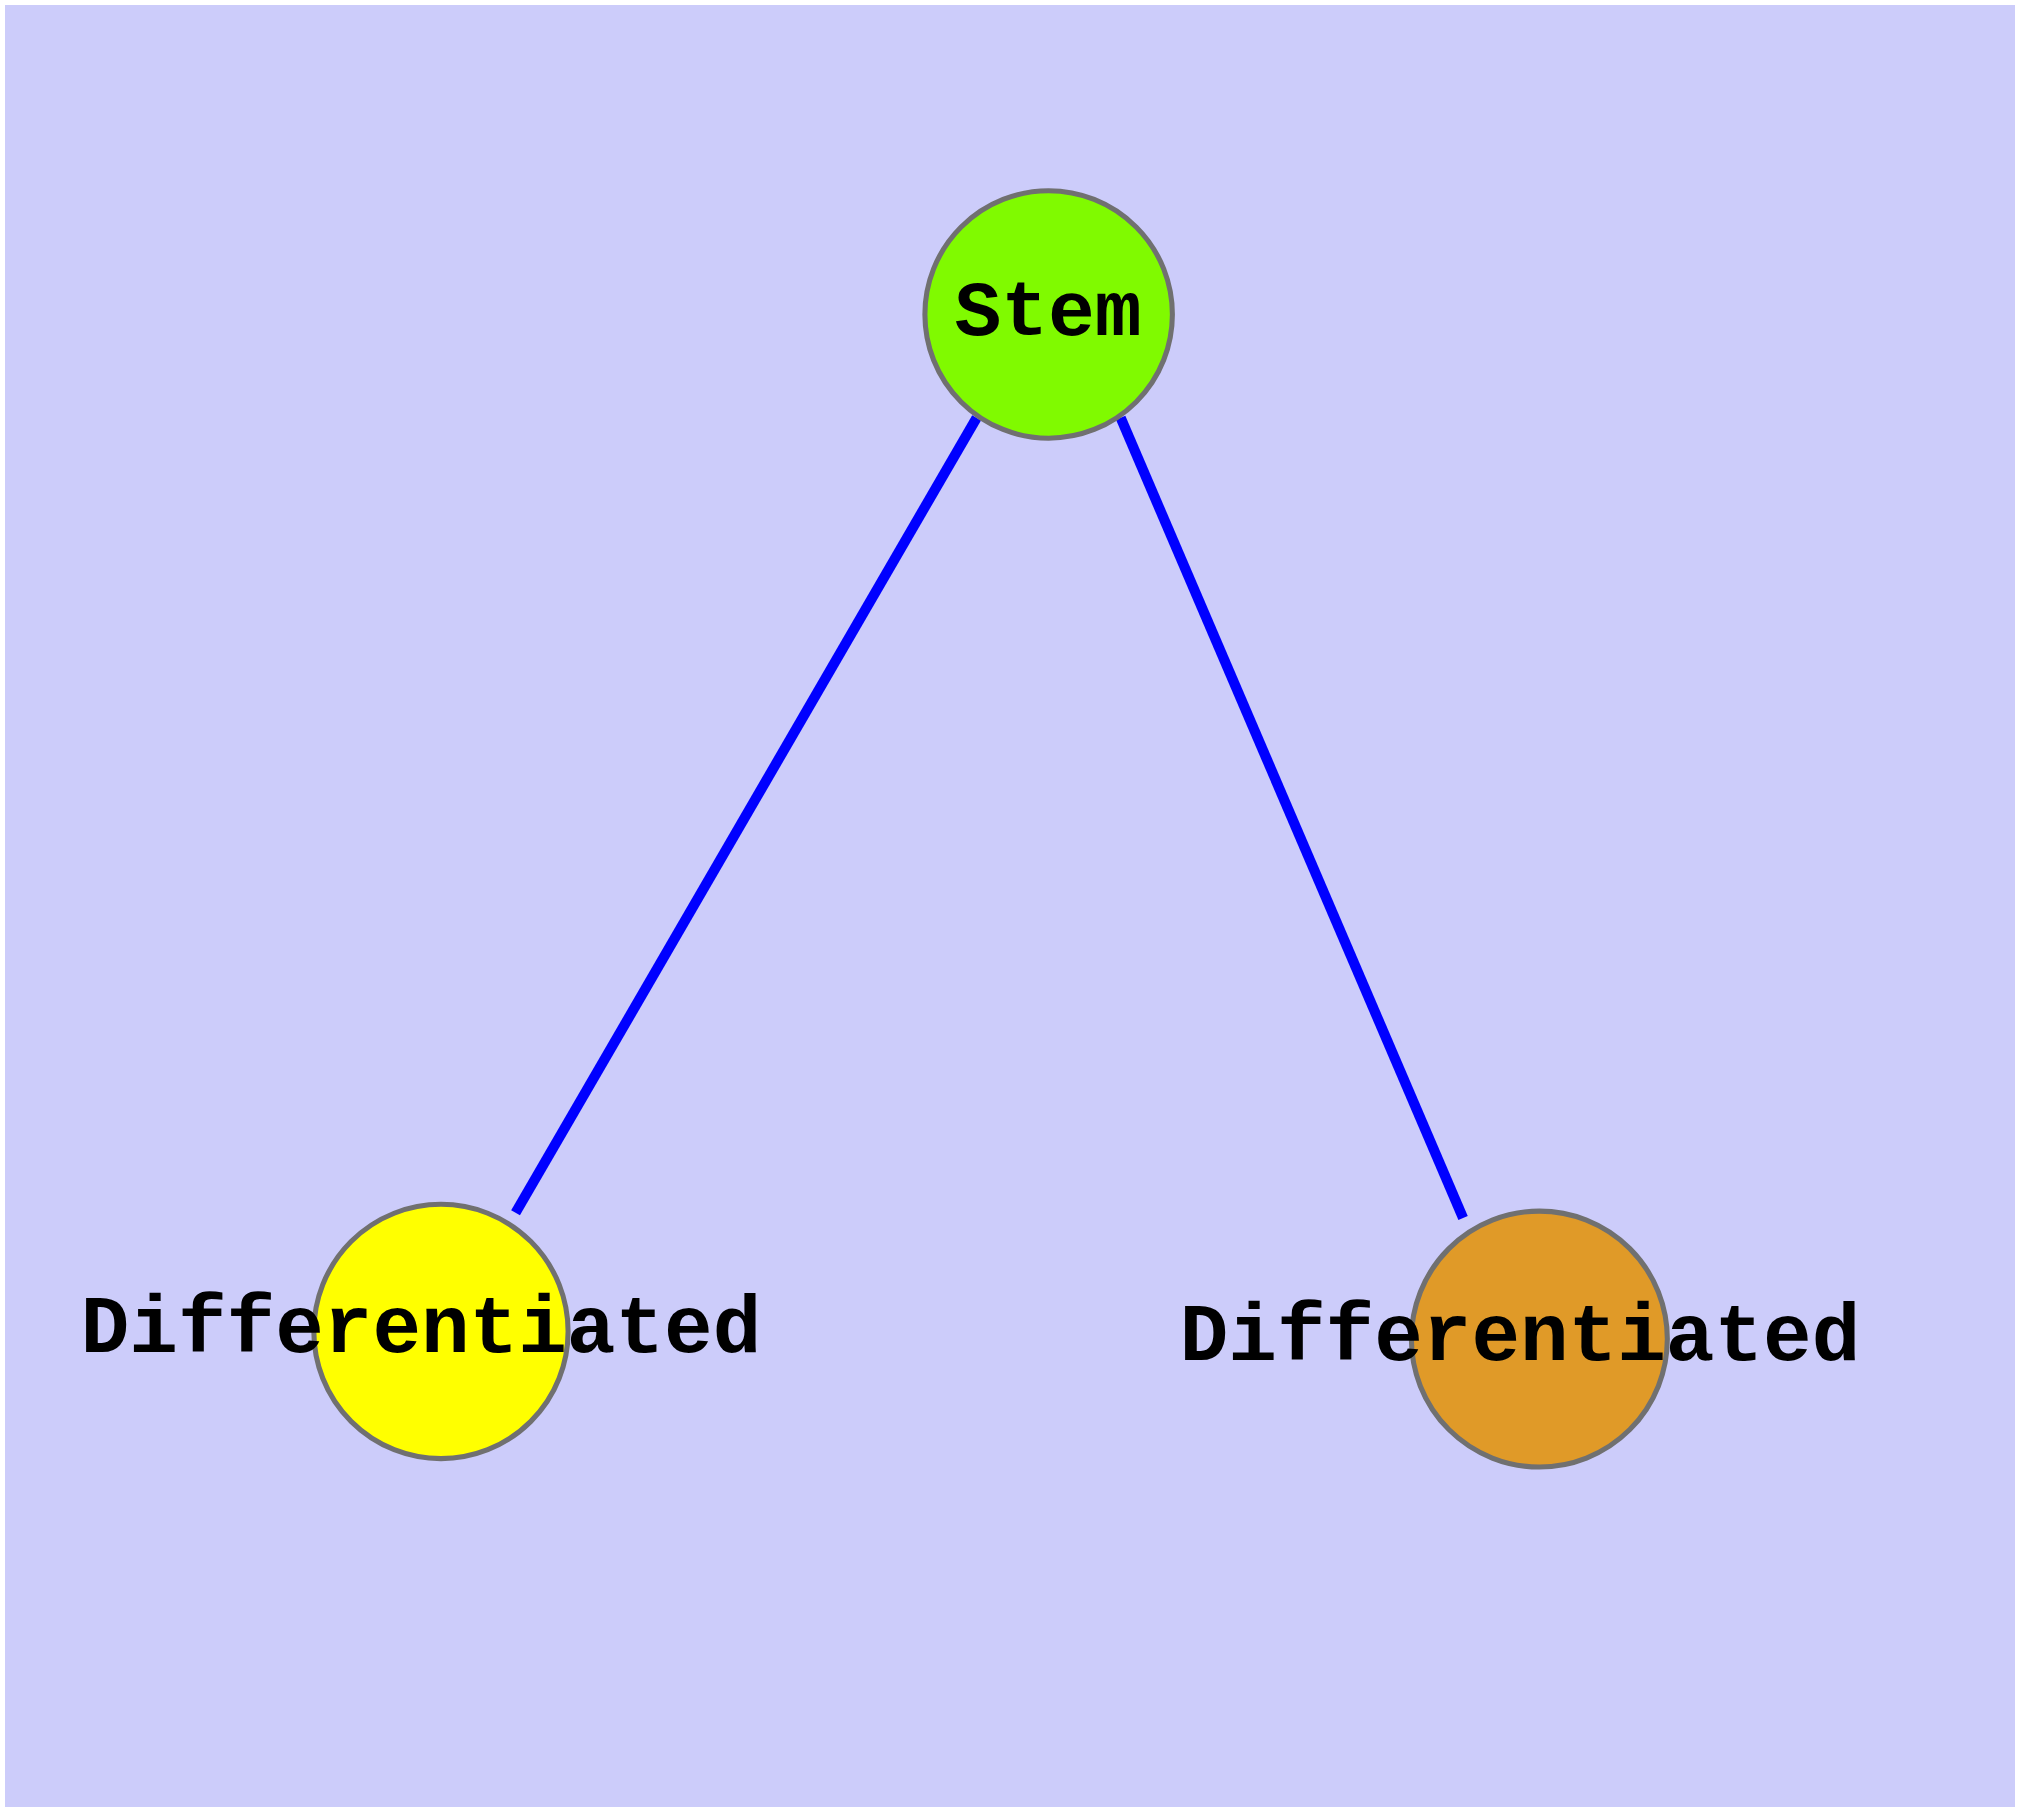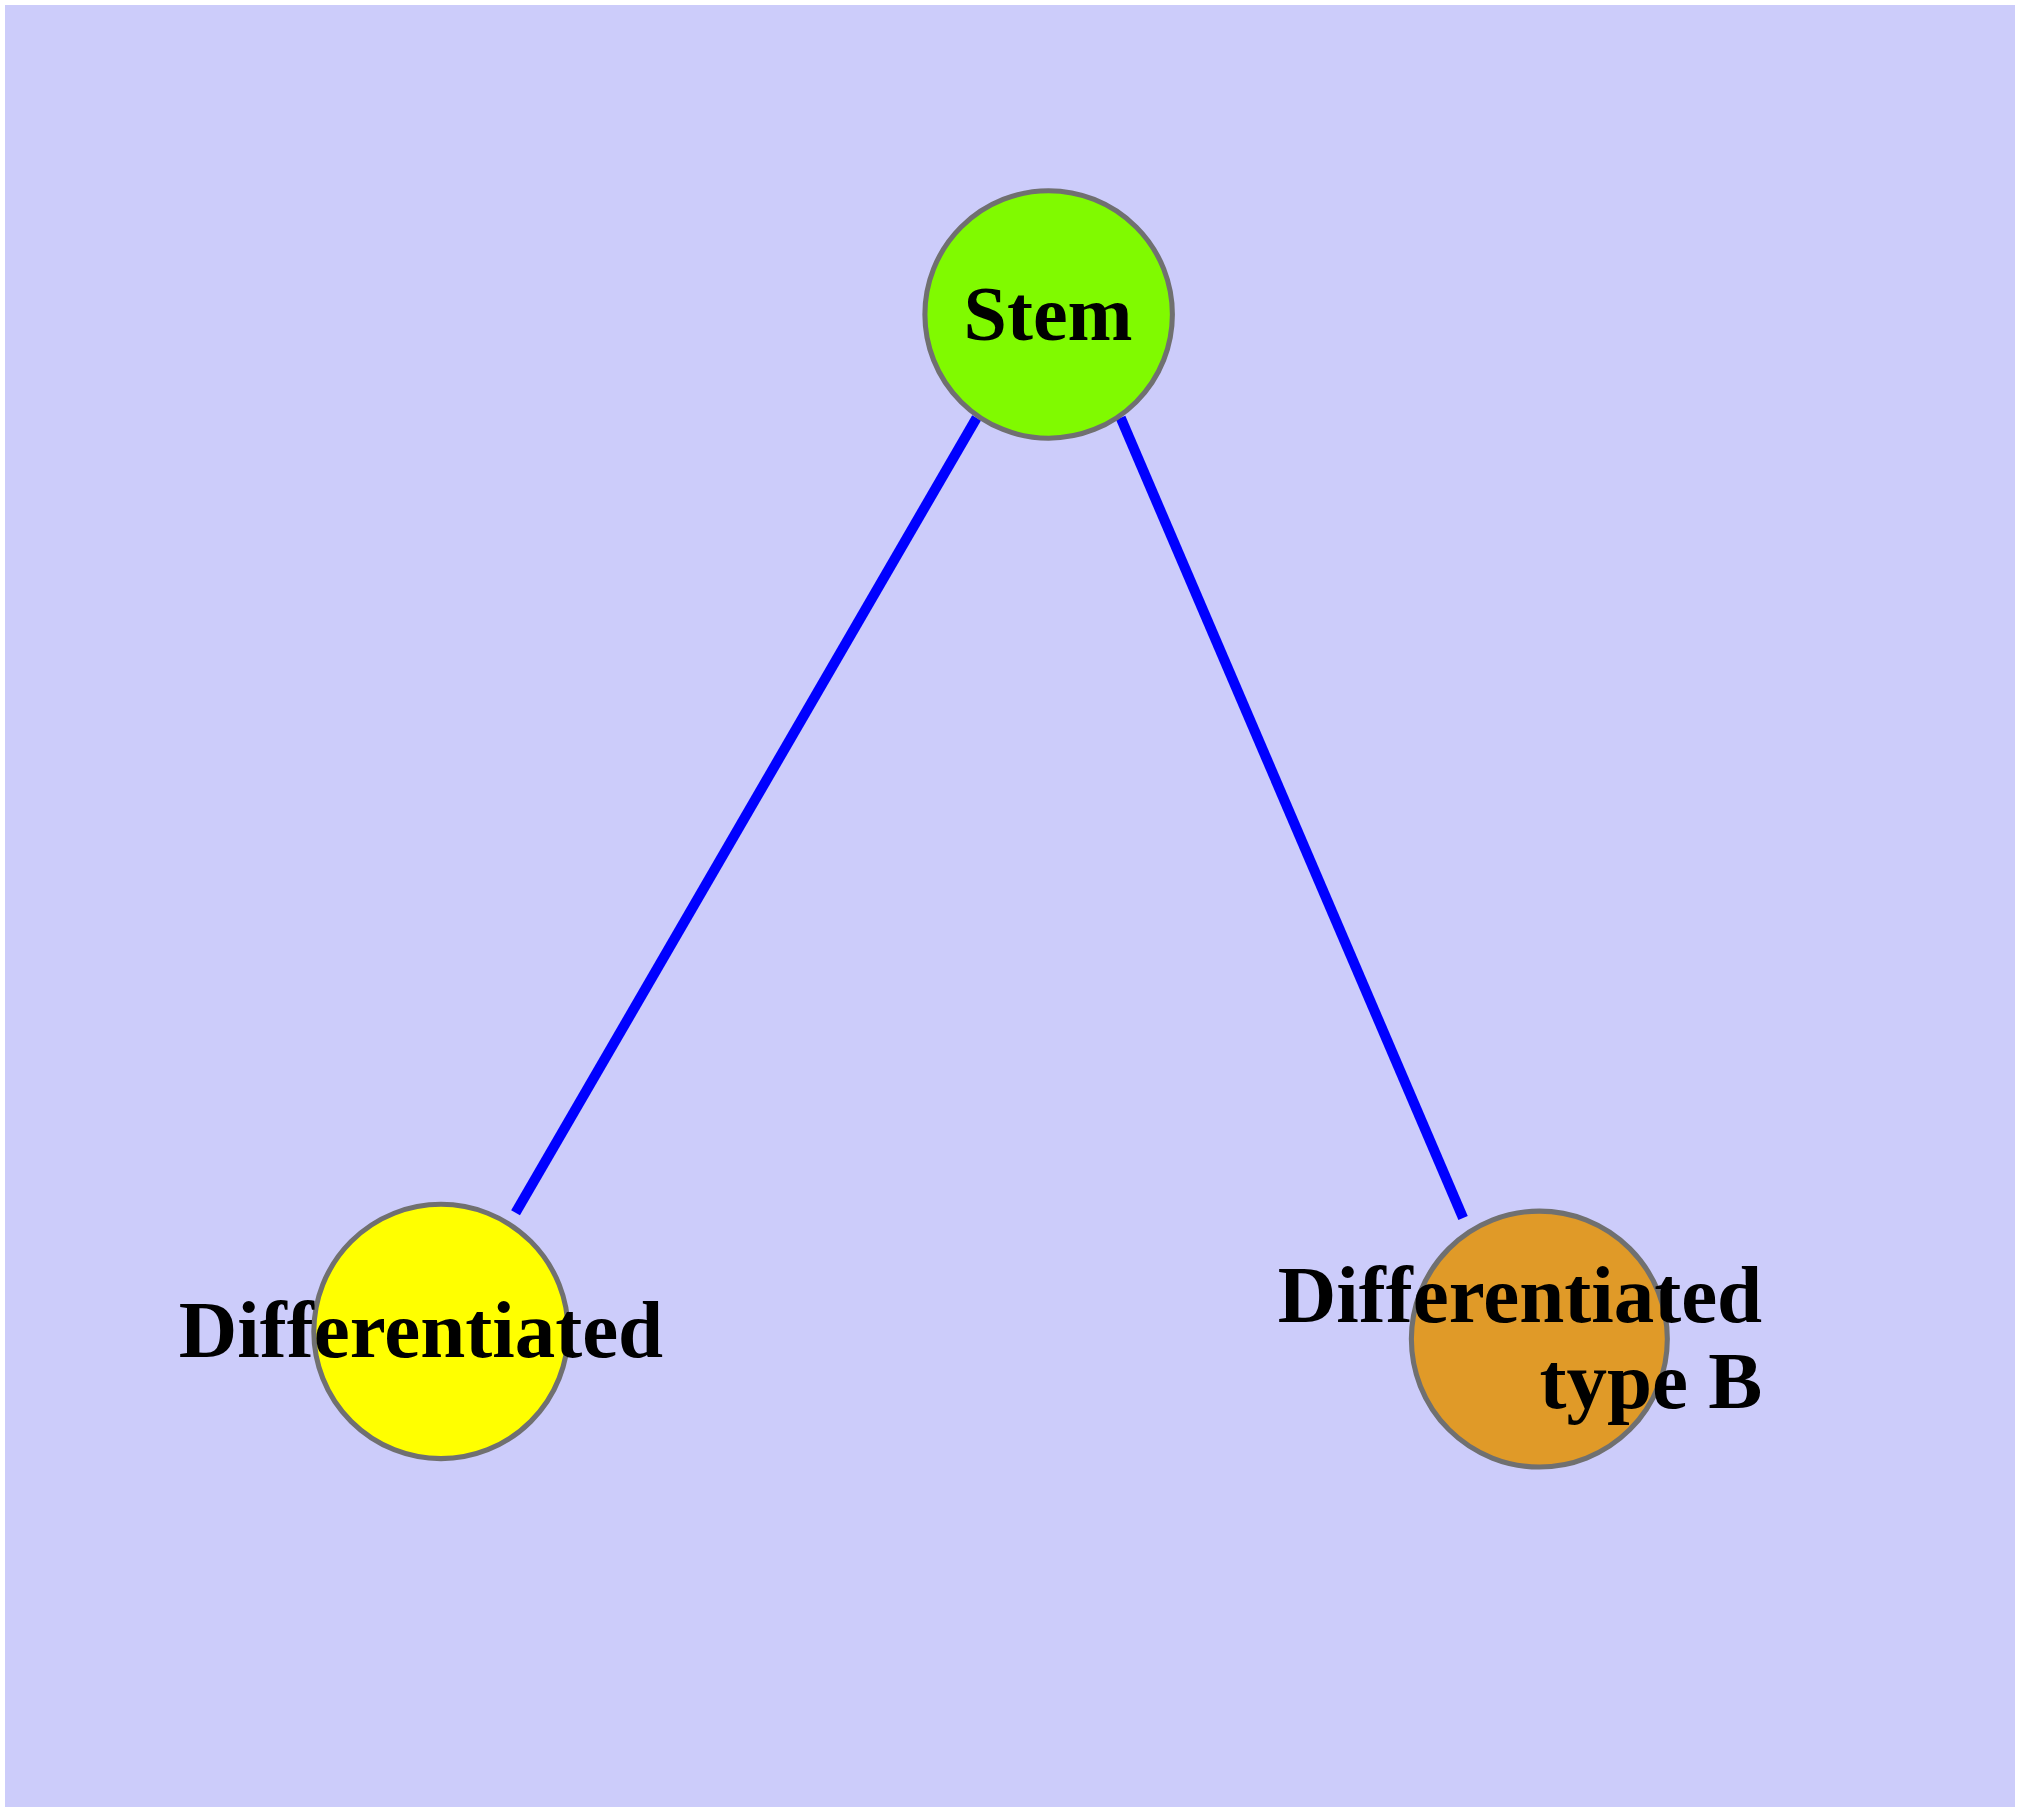--- a/index.html
+++ b/index.html
@@ -25,27 +25,27 @@
   }
   #graph-svg {
     position: absolute;
     left: 0;
     top: 0;
     width: 2021px;
     height: 1812px;
   }
   .node-label {
     position: absolute;
-    text-align: right;
+    text-align: center;
     color: #000000;
     font-weight: bold;
     line-height: 1.06;
     white-space: pre;
     pointer-events: none;
-    font-family: Liberation Serif, serif;
+    font-family: Liberation Mono, monospace;
   }
   #label-stem {
     font-size: 78px;
     left: 1048px;
     top: 314px;
     transform: translate(-50%, -50%);
   }
   #label-diff-a {
     font-size: 81px;
     left: 421px;
@@ -75,16 +75,16 @@
       <circle cx="1237" cy="371" r="146" fill="#80fa00" stroke="#707070" stroke-width="6"></circle>
       <circle cx="520" cy="1571" r="150" fill="#ffff00" stroke="#707070" stroke-width="6"></circle>
       <circle cx="1816" cy="1580" r="151" fill="#e09a28" stroke="#707070" stroke-width="6"></circle>
     </g>
   </svg>
 
   <div class="node-label" id="label-stem">Stem</div>
 
   <div class="node-label" id="label-diff-a"><span>Differentiated</span><br></div>
 
-  <div class="node-label" id="label-diff-b"><span>Differentiated</span><br><span>type B</span></div>
+  <div class="node-label" id="label-diff-b"><span>Differentiated</span><br></div>
 
 </div>
 
 
 </body></html>

